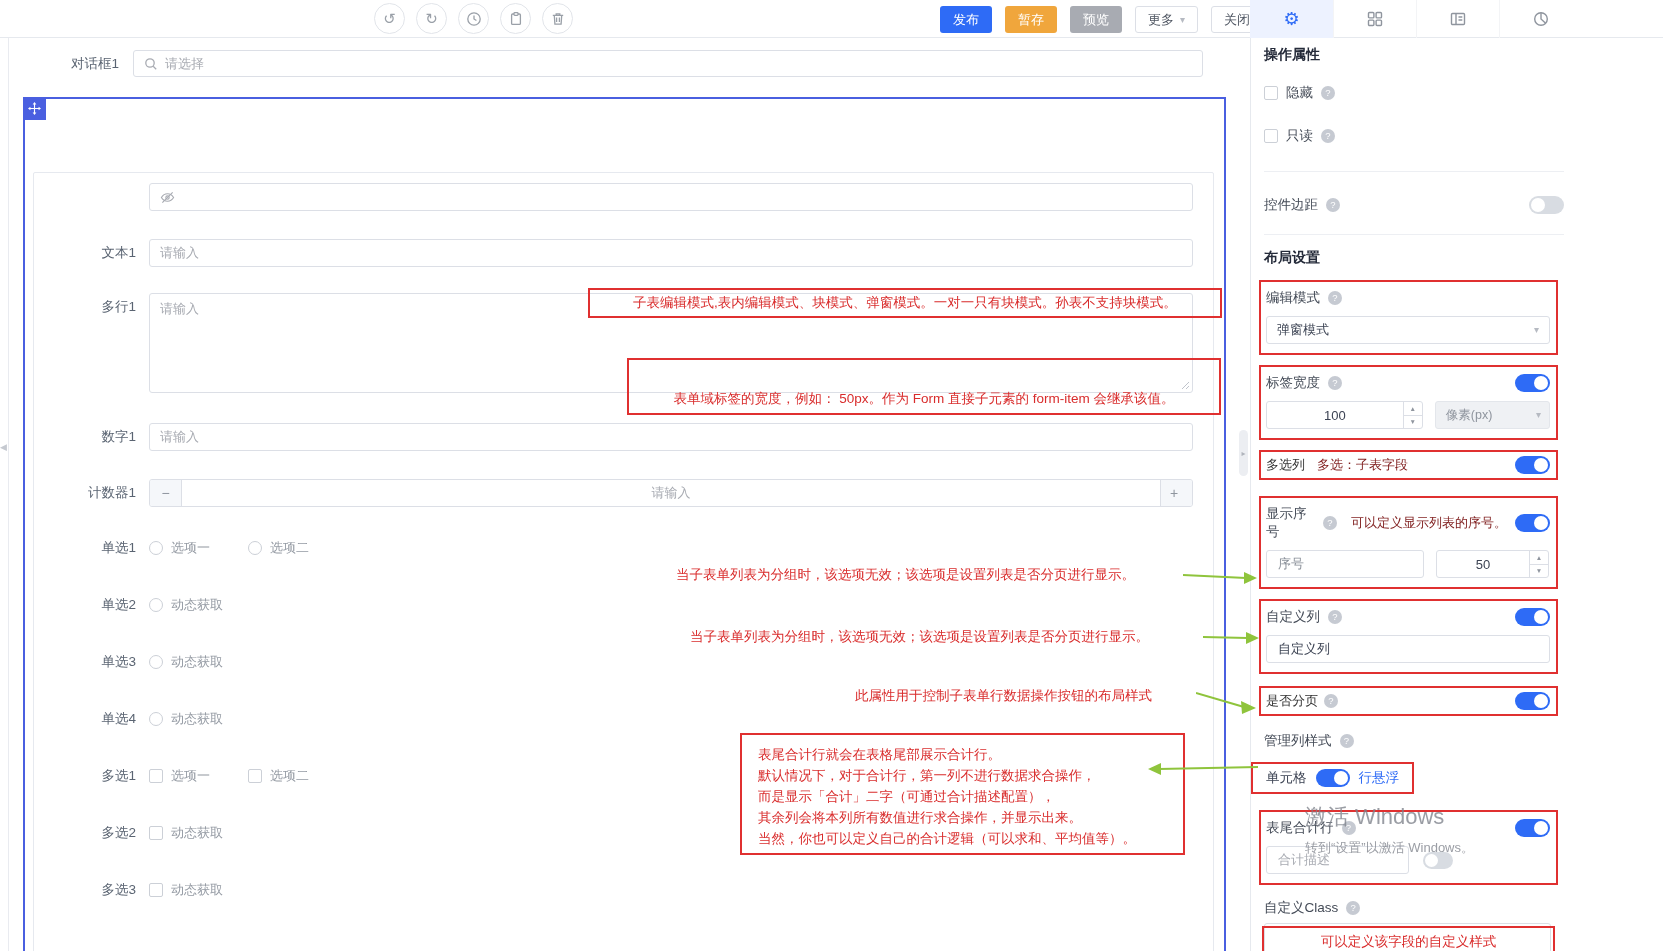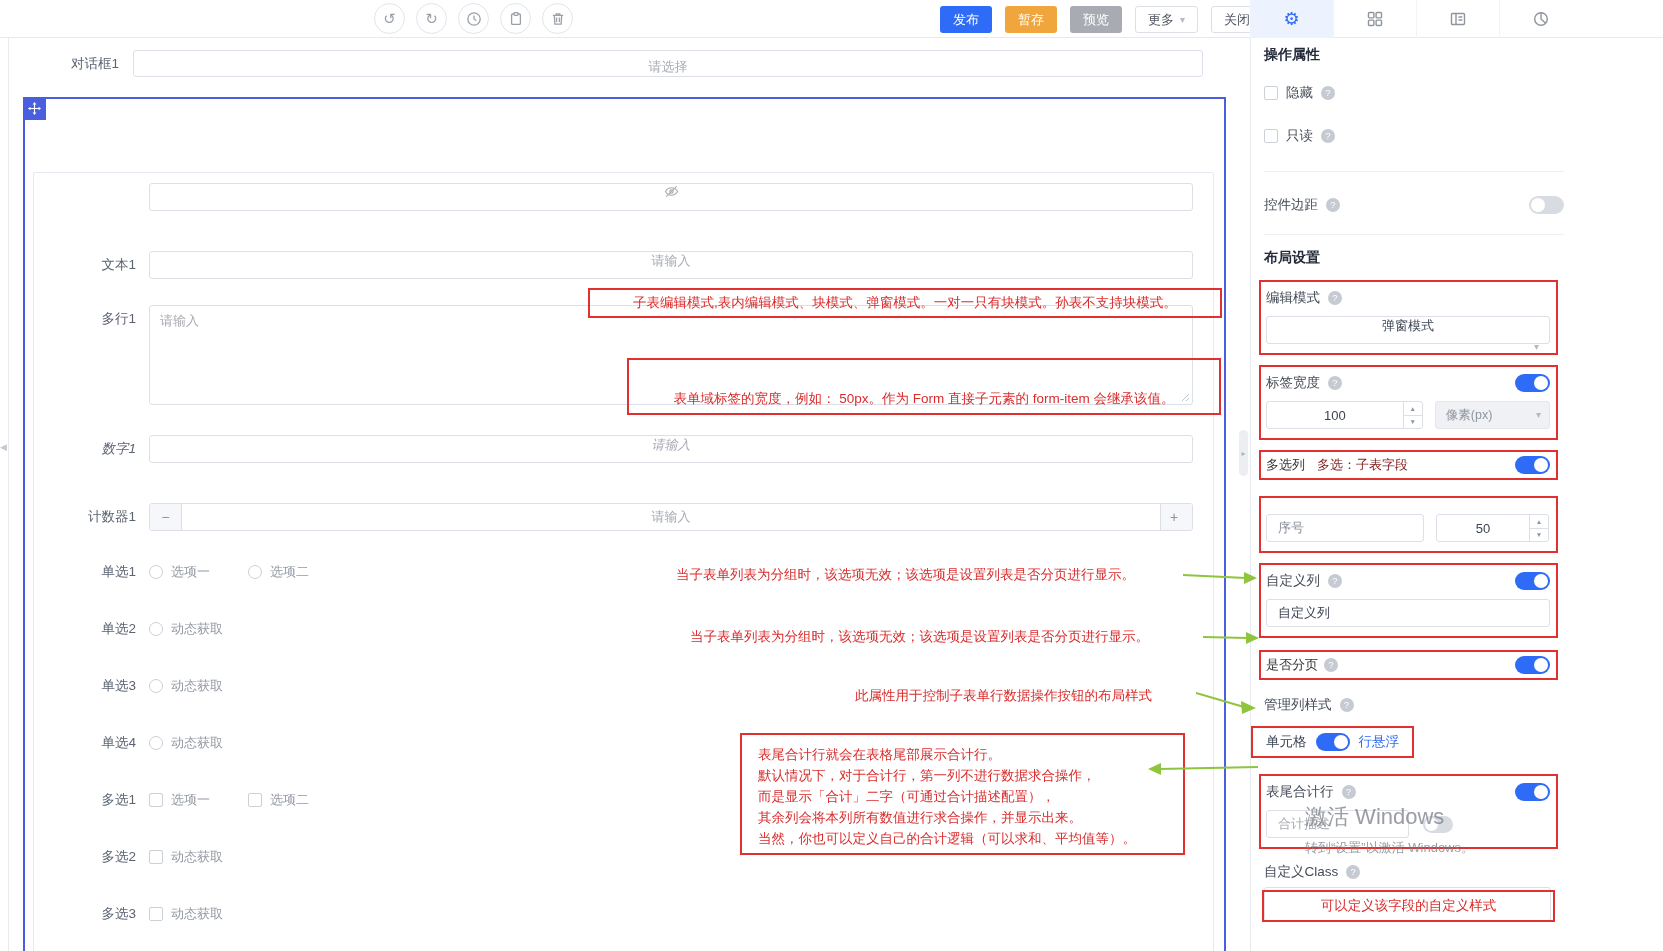--- a/index.html
+++ b/index.html
@@ -23,34 +23,34 @@
   .btn .chev { margin-left:6px; }
   .tabs { position:absolute; left:1250px; top:0; height:38px; display:flex; }
   .tab { width:83px; height:38px; display:flex; align-items:center; justify-content:center; color:#8f959e; border-left:1px solid #f3f4f6; }
   .tab.active { background:#edf2ff; color:#2e6bf6; border-left:none; }
   .gear-glyph { font-size:18px; line-height:1; }
 
   
   .canvas { position:absolute; left:8px; top:38px; width:1242px; height:913px; background:#fff; border-left:1px solid #e9ebf0; overflow:hidden; }
   .dialog-row { position:absolute; left:0; right:47px; top:12px; height:27px; display:flex; }
   .dialog-label { width:124px; text-align:right; padding-right:14px; font-size:13.5px; color:#5a6472; line-height:27px; }
-  .mock-select, .mock-input { height:27px; border:1px solid #dcdfe6; border-radius:3px; background:#fff; display:flex; align-items:center; padding:0 10px; gap:7px;flex-direction:column; }
+  .mock-select, .mock-input { height:27px; border:1px solid #dcdfe6; border-radius:3px; background:#fff; display:flex; align-items:center; padding:0 10px; gap:7px; }
   .ph { color:#a8abb2; font-size:13px; }
 
   .block { position:absolute; left:14px; top:59px; width:1203px; height:860px; border:2px solid #4a5fe0; background:#fff; }
   .move-handle { position:absolute; left:-2px; top:-2px; width:23px; height:23px; background:#4a5fe0; display:flex; align-items:center; justify-content:center; }
   .block-btns { position:absolute; top:26px; right:8px; display:flex; gap:14px; }
   .ghost-btn { height:27px; padding:0 15px; border:1px solid #dcdfe6; border-radius:3px; background:#fff; color:#8f959e; font-size:13px; display:flex; align-items:center; }
   .plus::before { content:"+"; margin-right:5px; font-size:14px; }
 
   .form-box { position:absolute; left:8px; right:10px; top:73px; height:900px; border:1px solid #e6e9ef; border-radius:2px; padding-top:10px; }
   .field-row { display:flex; align-items:flex-start; }
   .field-label { width:115px; text-align:right; padding-right:13px; font-size:13.5px; color:#5a6472; line-height:28px; flex:none; }
   .field-control { flex:1; margin-right:20px; position:relative; }
-  .mb28 { margin-bottom:40px;font-style:italic; } .mb26 { margin-bottom:26px; } .mb30 { margin-bottom:30px; }
+  .mb28 { margin-bottom:28px; } .mb26 { margin-bottom:26px; } .mb30 { margin-bottom:30px; }
   .mb29 { margin-bottom:29px; } .mb33 { margin-bottom:33px; }
   .mock-input.h28 { height:28px; }
   .mock-textarea { height:100px; border:1px solid #dcdfe6; border-radius:3px; background:#fff; padding:6px 10px; position:relative; }
   .notch { position:absolute; right:2px; bottom:2px; }
   .counter { display:flex; height:28px; border:1px solid #dcdfe6; border-radius:3px; overflow:hidden; background:#fff; }
   .cnt-btn { width:32px; background:#f5f7fa; color:#8f959e; display:flex; align-items:center; justify-content:center; font-size:14px; flex:none; }
   .cnt-btn.minus { border-right:1px solid #dcdfe6; } .cnt-btn.plus { border-left:1px solid #dcdfe6; }
   .cnt-btn.minus::before { content:"−"; } .cnt-btn.plus::before { content:"+"; }
   .cnt-mid { flex:1; display:flex; align-items:center; justify-content:center; }
   .opts .field-label { line-height:24px; }
@@ -413,20 +413,26 @@
         </div>
       </div>
 
       <div class="red-group slim" style="margin-top:10px">
         <span>多选列</span>
         <span class="red-note">多选：子表字段</span>
         <span class="sw ml-auto"></span>
       </div>
 
       <div class="red-group" style="margin-top:16px">
+        <div class="p-row">
+          <span>显示序号</span>
+          <span class="qi"></span>
+          <span class="red-note">可以定义显示列表的序号。</span>
+          <span class="sw ml-auto"></span>
+        </div>
         <div class="ctrl-row">
           <div class="p-input" style="width:158px">
               <span style="color:#8a9099">序号</span>
             </div>
           <div class="num-box" style="width:113px;margin-left:12px">
             <div class="num-val">50</div>
             <div class="num-steps">
                 <span class="st-up"></span>
                 <span class="st-dn"></span>
               </div>

